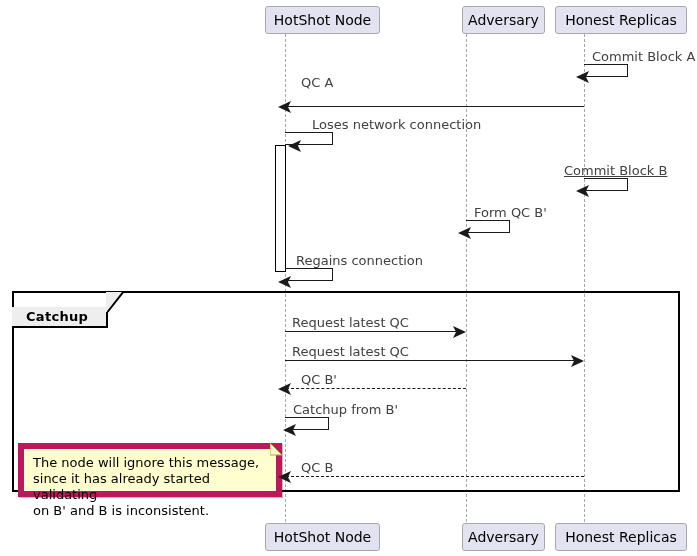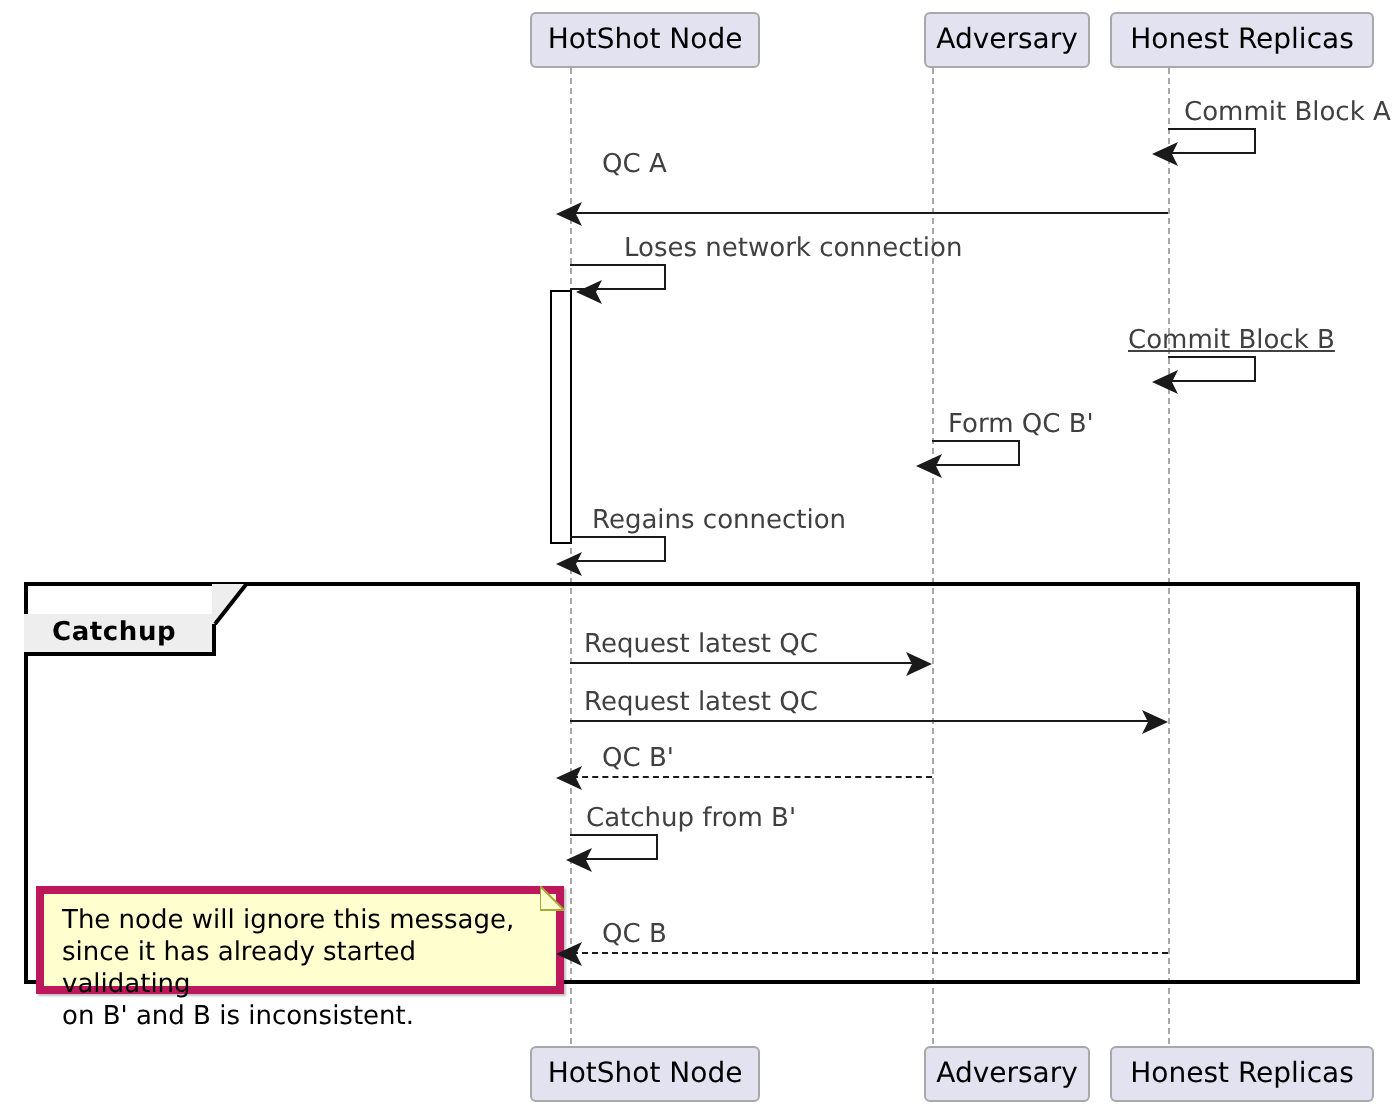--- a/index.html
+++ b/index.html
@@ -110,21 +110,21 @@
   .frame-tab-clip {
     position: absolute;
     line-height: 0;
   }
 
   
   .note {
     position: absolute;
     box-sizing: border-box;
     background: #FEFECE;
-    border: 4px solid #be185d;
+    border: 6px solid #be185d;
     color: #000000;
     font-size: 13px;
     line-height: 16px;
     padding: 6px 8px 6px 9px;
     white-space: pre-line;
     box-shadow: 1px 1px 1px rgba(0,0,0,0.25);
   }
   .note-fold {
     position: absolute;
     line-height: 0;

